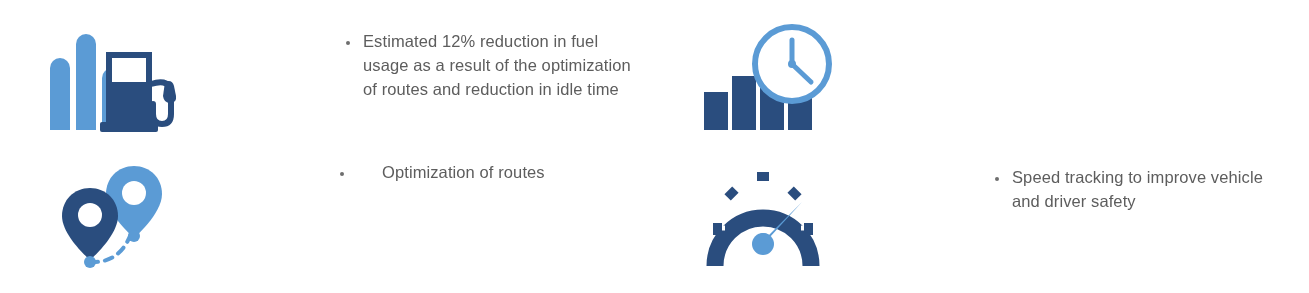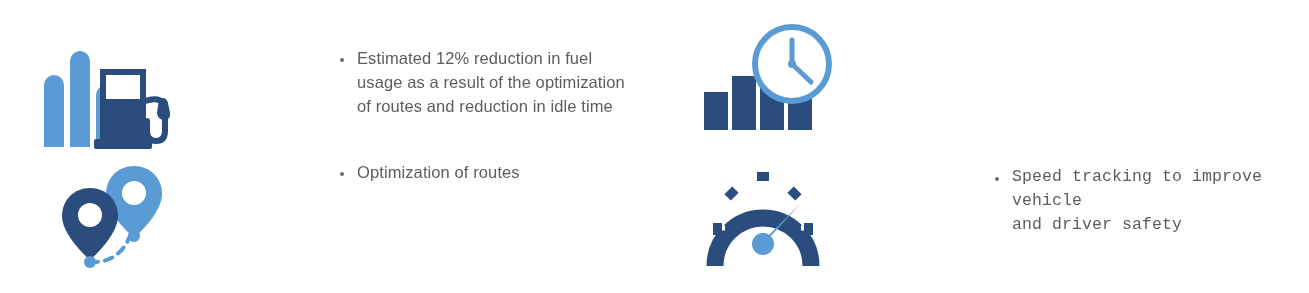--- a/index.html
+++ b/index.html
@@ -43,29 +43,29 @@
   }
   .bullet-text {
     color: #5d5d5d;
     font-size: 16.5px;
     line-height: 24px;
     letter-spacing: 0.1px;
     white-space: pre-line;
   }
 
   
-  #feature-fuel    { left: 38px;  top: 24px; margin-top: 17px; }
+  #feature-fuel    { left: 44px;  top: 24px; }
   #feature-routes  { left: 38px;  top: 160px; }
   #feature-idle    { left: 697px; top: 24px; }
   #feature-speed   { left: 697px; top: 160px; }
 
   .txt-fuel   { margin-left: 152px; margin-top: 5px; }
-  .txt-routes { margin-left: 152px; margin-top: 0px; }
+  .txt-routes { margin-left: 152px; margin-top: 0px; gap: 25px; }
   .txt-idle   { margin-left: 150px; margin-top: 5px; }
-  .txt-speed  { margin-left: 150px; margin-top: 5px; font-family: Liberation Mono, monospace; }
+  .txt-speed  { margin-left: 150px; margin-top: 5px; }
 
   svg { display: block; }
 </style>
 </head>
 <body>
 
 <div class="slide">
 
   <div class="feature" id="feature-fuel">
     <div class="icon-box">

